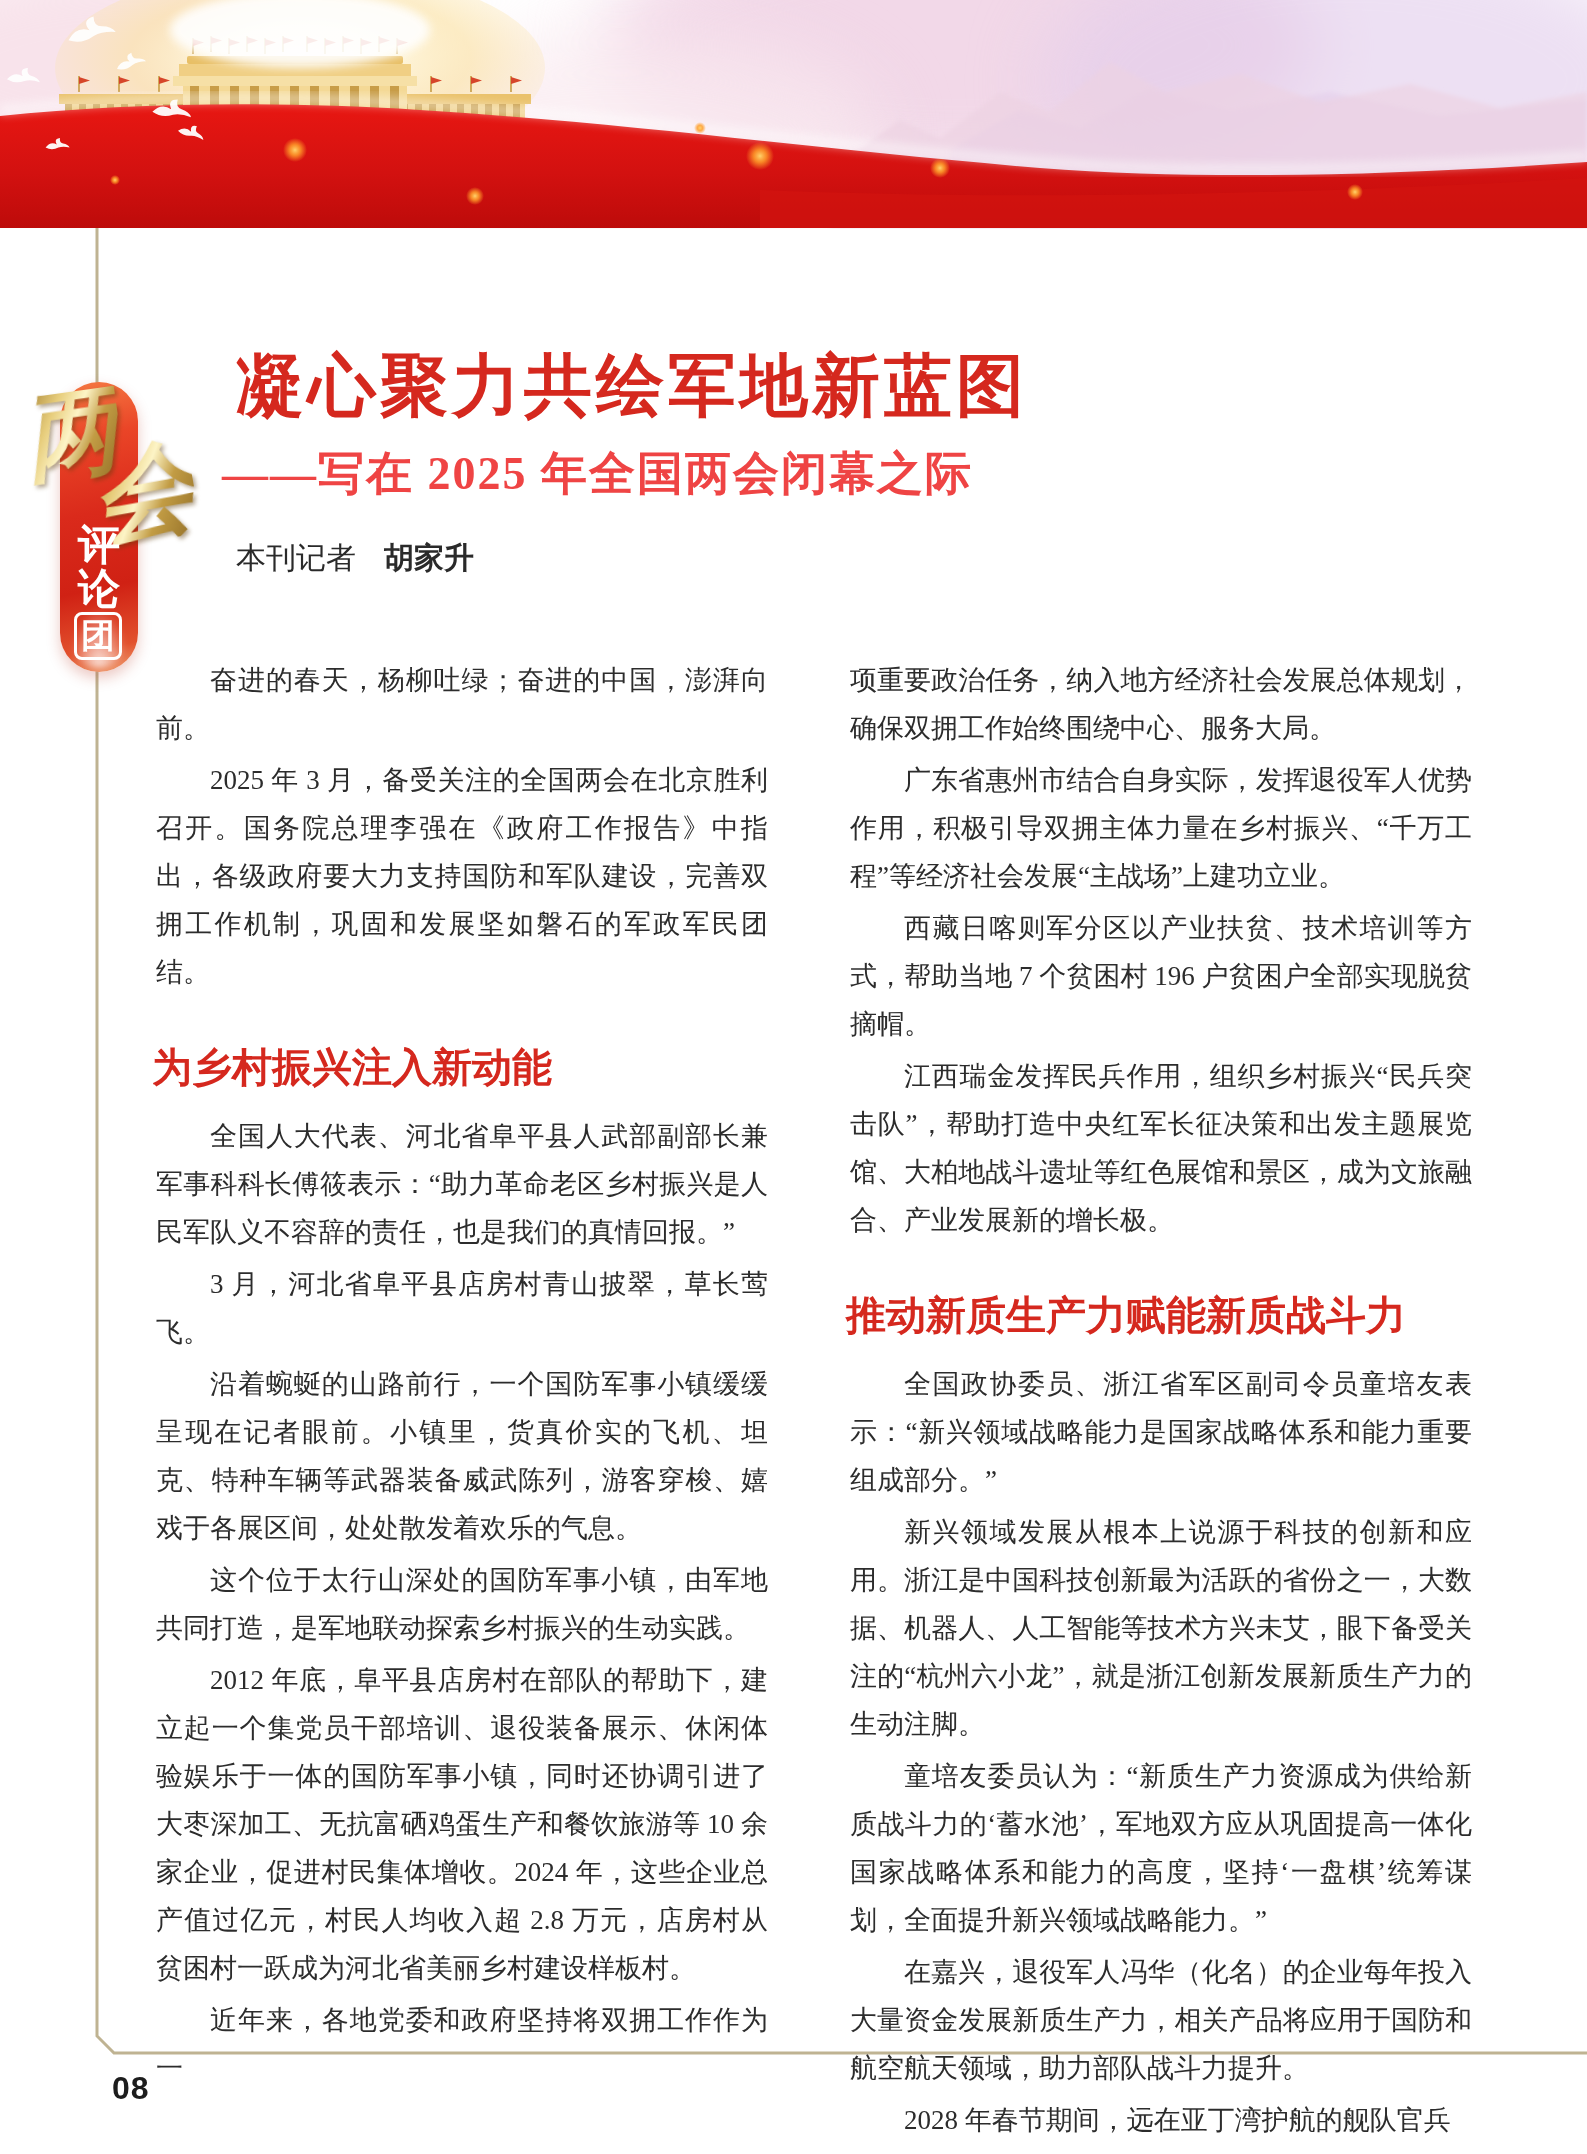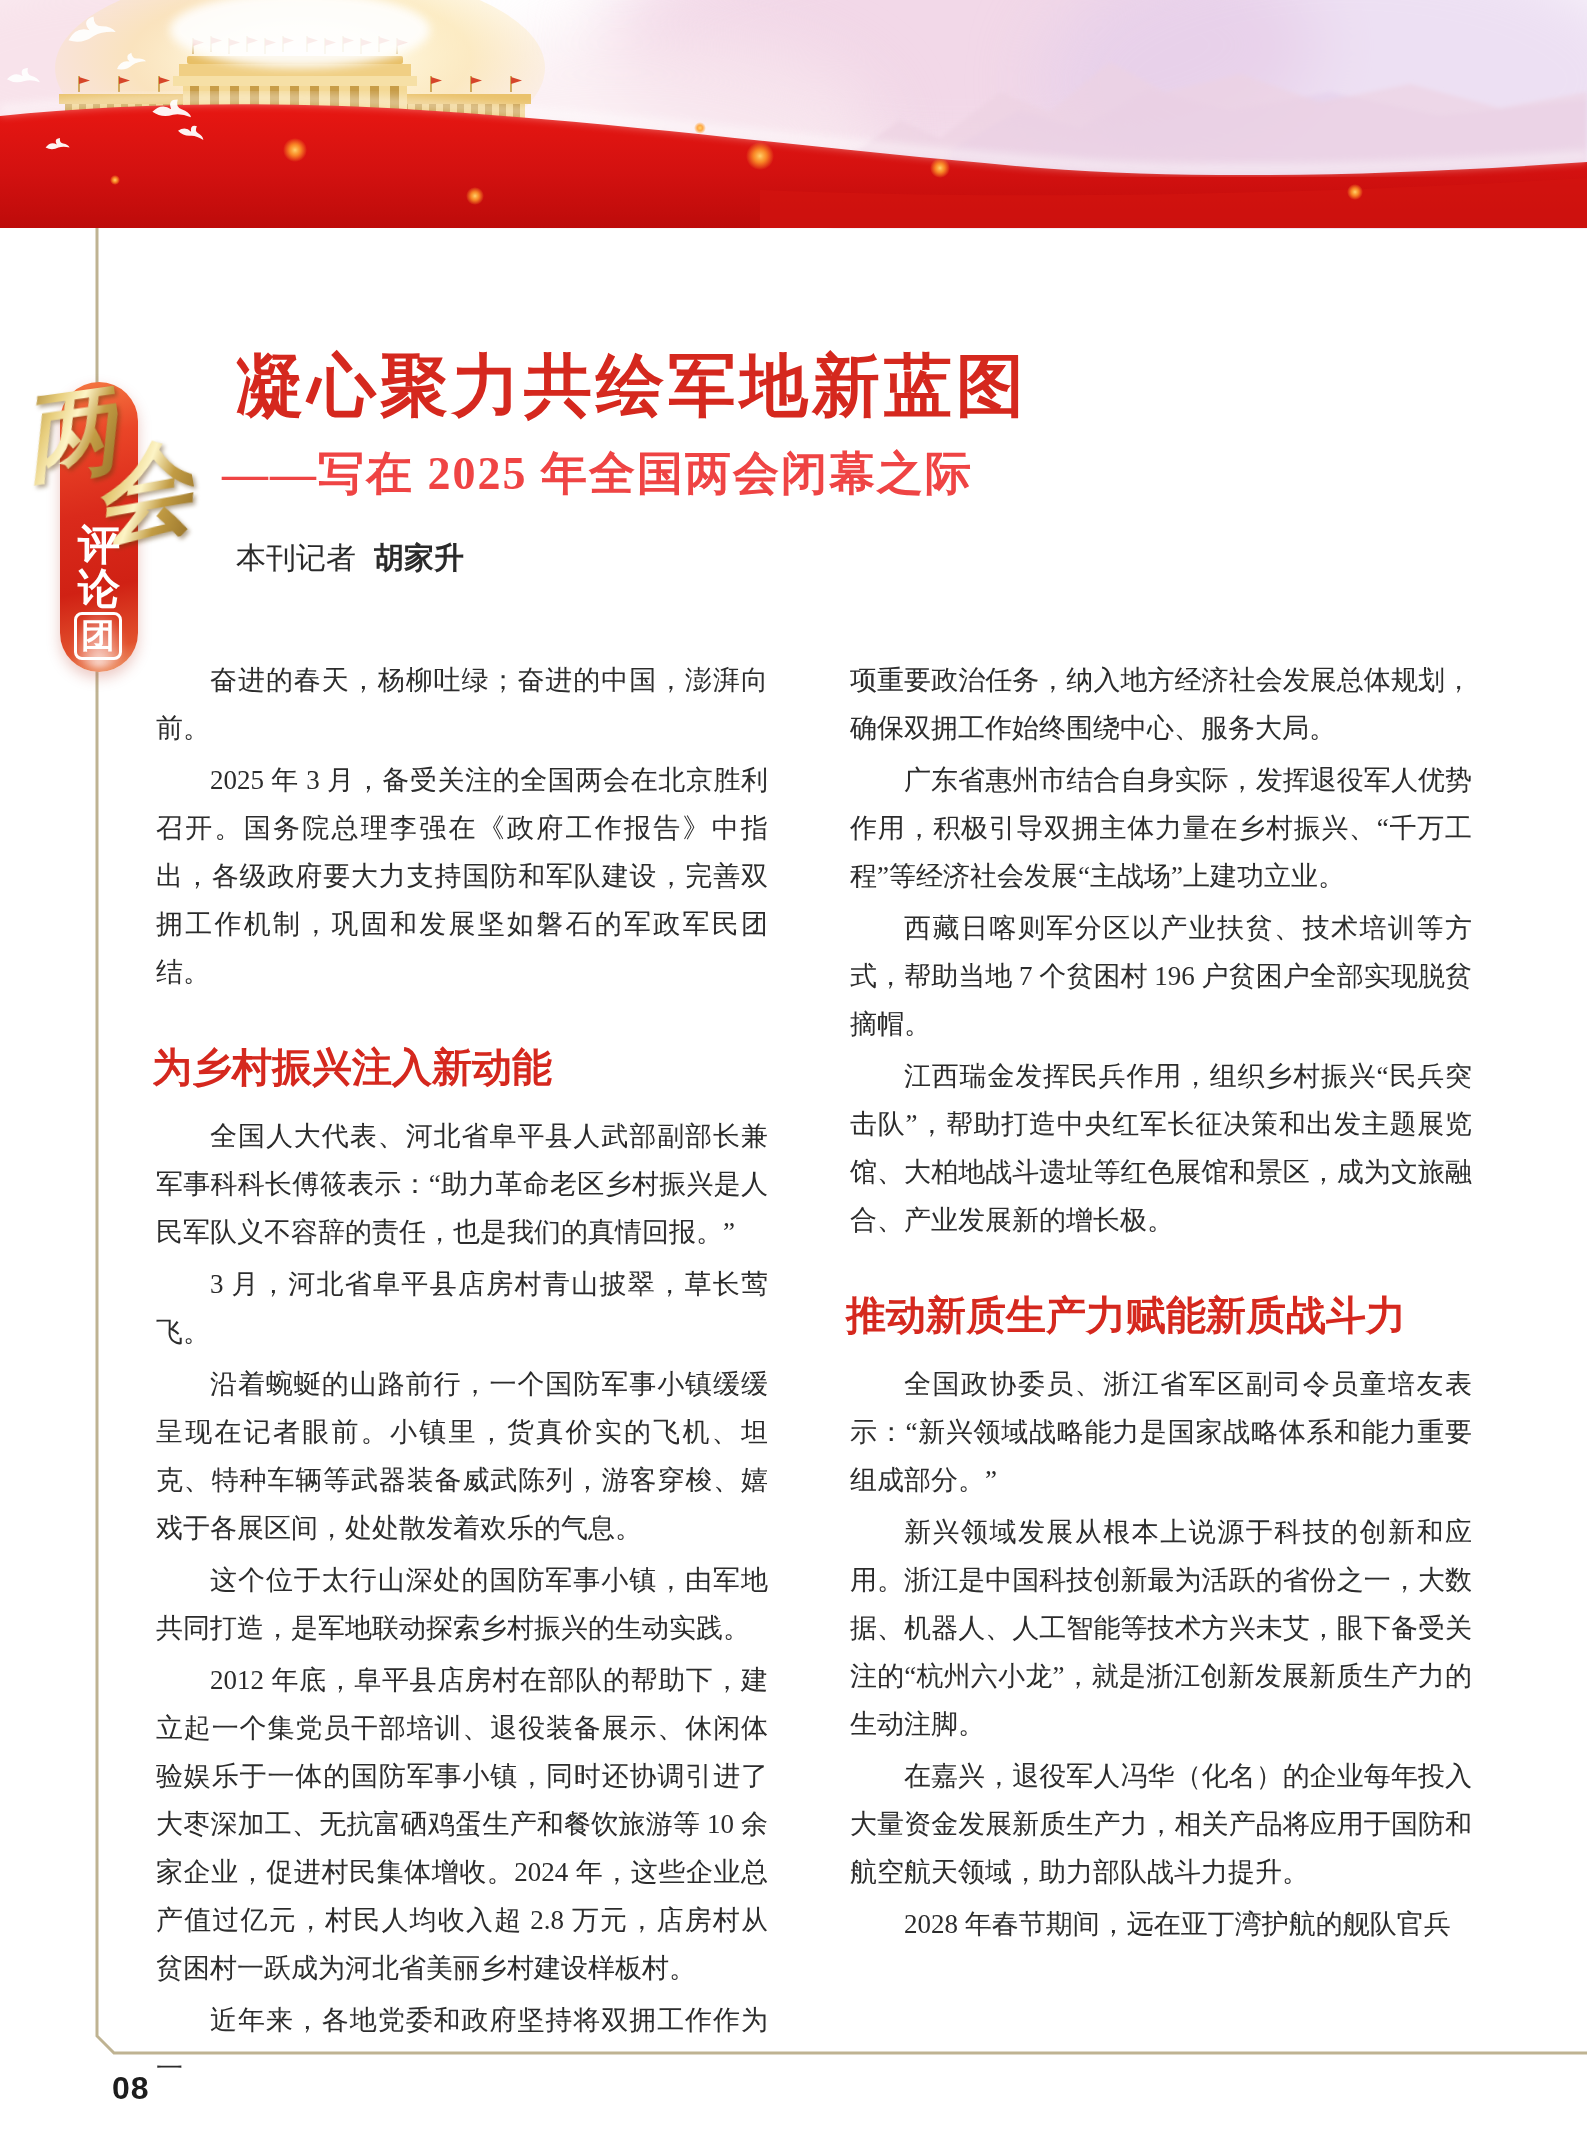--- a/index.html
+++ b/index.html
@@ -41,21 +41,21 @@
 
   
   .page-title { position:absolute; left:236px; top:342px; z-index:2;
     font-family:"Liberation Sans", sans-serif; font-weight:700; font-size:68px; line-height:86px;
     letter-spacing:4px; color:#d5281e; white-space:nowrap; }
   .page-subtitle { position:absolute; left:222px; top:446px; z-index:2;
     font-family:"Liberation Serif", serif; font-weight:700; font-size:46px; line-height:56px;
     letter-spacing:2px; color:#ef4444; white-space:nowrap; }
   .byline { position:absolute; left:236px; top:540px; z-index:2;
     font-family:"Liberation Sans", sans-serif; font-size:30px; line-height:36px; color:#2a2a2a; }
-  .byline-name { font-weight:700; margin-left:18px; }
+  .byline-name { font-weight:700; margin-left:28px; }
 
   
   .columns { position:absolute; left:152px; top:652px; width:1330px; z-index:2;
     display:flex; column-gap:74px; color:#2c2c2c; }
   .col-left  { width:620px; }
   .col-right { width:630px; }
   .para { font-size:27px; line-height:48px; text-align:justify; text-indent:54px; margin:4px; }
   .para.cont { text-indent:0; }
   .sec-heading { font-family:"Liberation Sans", sans-serif; font-weight:700; font-size:40px;
     line-height:46px; color:#d5281e; margin:48px 0 22px 0; text-indent:0; }
@@ -213,20 +213,21 @@
         <p class="para">近年来，各地党委和政府坚持将双拥工作作为一</p>
       </div>
     <div class="col-right">
         <p class="para cont">项重要政治任务，纳入地方经济社会发展总体规划，确保双拥工作始终围绕中心、服务大局。</p>
         <p class="para">广东省惠州市结合自身实际，发挥退役军人优势作用，积极引导双拥主体力量在乡村振兴、“千万工程”等经济社会发展“主战场”上建功立业。</p>
         <p class="para">西藏日喀则军分区以产业扶贫、技术培训等方式，帮助当地 7 个贫困村 196 户贫困户全部实现脱贫摘帽。</p>
         <p class="para">江西瑞金发挥民兵作用，组织乡村振兴“民兵突击队”，帮助打造中央红军长征决策和出发主题展览馆、大柏地战斗遗址等红色展馆和景区，成为文旅融合、产业发展新的增长极。</p>
         <h2 class="sec-heading">推动新质生产力赋能新质战斗力</h2>
         <p class="para">全国政协委员、浙江省军区副司令员童培友表示：“新兴领域战略能力是国家战略体系和能力重要组成部分。”</p>
         <p class="para">新兴领域发展从根本上说源于科技的创新和应用。浙江是中国科技创新最为活跃的省份之一，大数据、机器人、人工智能等技术方兴未艾，眼下备受关注的“杭州六小龙”，就是浙江创新发展新质生产力的生动注脚。</p>
+        <p class="para">童培友委员认为：“新质生产力资源成为供给新质战斗力的‘蓄水池’，军地双方应从巩固提高一体化国家战略体系和能力的高度，坚持‘一盘棋’统筹谋划，全面提升新兴领域战略能力。”</p>
         <p class="para">在嘉兴，退役军人冯华（化名）的企业每年投入大量资金发展新质生产力，相关产品将应用于国防和航空航天领域，助力部队战斗力提升。</p>
         <p class="para">2028 年春节期间，远在亚丁湾护航的舰队官兵</p>
       </div>
   </div>
 
   <div class="page-number">08</div>
 
 </div>
 
 </body></html>

